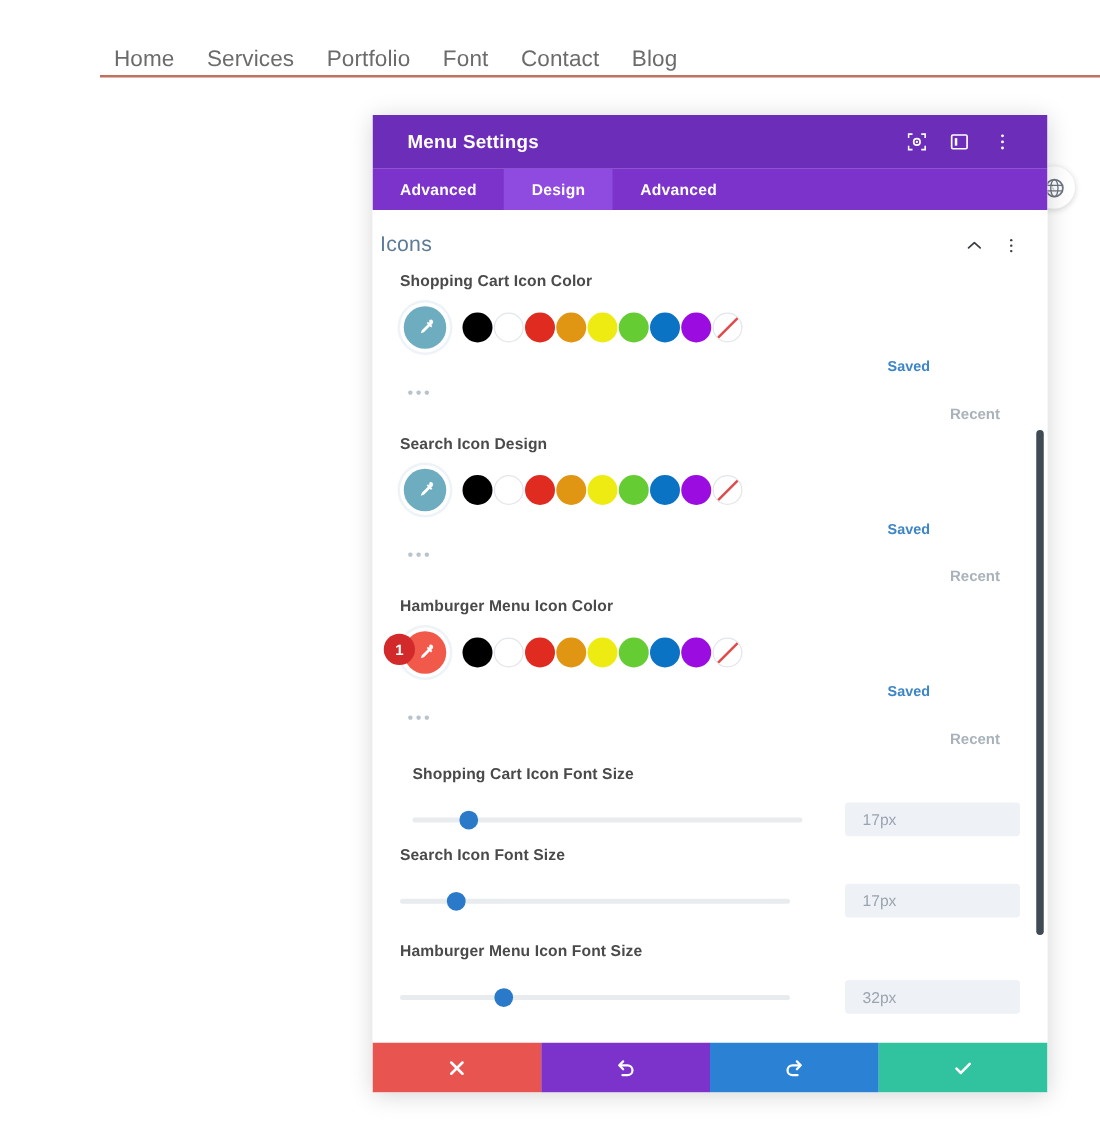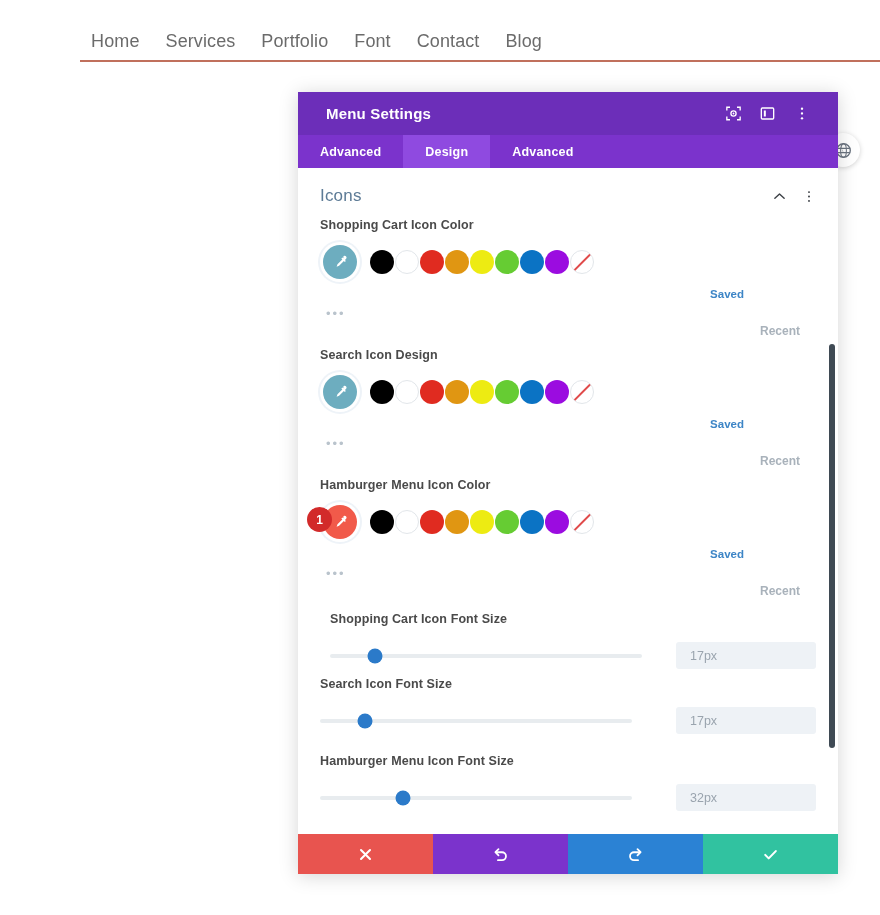--- a/index.html
+++ b/index.html
@@ -6,21 +6,21 @@
   html, body {
     width: 880px; height: 915px;
     background: #ffffff;
     font-family: "Liberation Sans", sans-serif;
     overflow: hidden;
   }
 
   
   #site-nav {
     position: absolute; left: 0; top: 0; width: 728px; height: 58px;
-    display: flex; align-items: center; justify-content: center;
+    display: flex; align-items: flex-end; justify-content: center;
   }
   #site-nav .nav-list {
     display: flex; gap: 26px; margin-top: 24px;
     padding-right: 95px;
   }
   #site-nav .nav-link {
     font-family: "Liberation Sans", sans-serif;
     font-size: 18px; color: #6b6b6b; letter-spacing: .1px;
     text-decoration: none; white-space: nowrap;
   }
@@ -86,21 +86,21 @@
   #modal-scrollbar {
     position: absolute; right: 3px; top: 176px;
     width: 6px; height: 404px; border-radius: 3px;
     background: #3f4a54;
     z-index: 4;
   }
 
   
   .section-head {
     display: flex; align-items: center;
-    padding: 18px 22px 6px 22px;
+    padding: 18px 22px 6px 6px;
     justify-content: center;
   }
   .section-head .sec-title {
     flex: 1 1 auto; font-size: 17px; color: #5d7b96; letter-spacing: .2px;
   }
   .sec-ctl { display: flex; align-items: center; gap: 16px; color: #3b3f45; }
   .sec-ctl span { display: flex; align-items: center; justify-content: center;
     width: 14px; height: 14px; cursor: pointer; }
 
   

